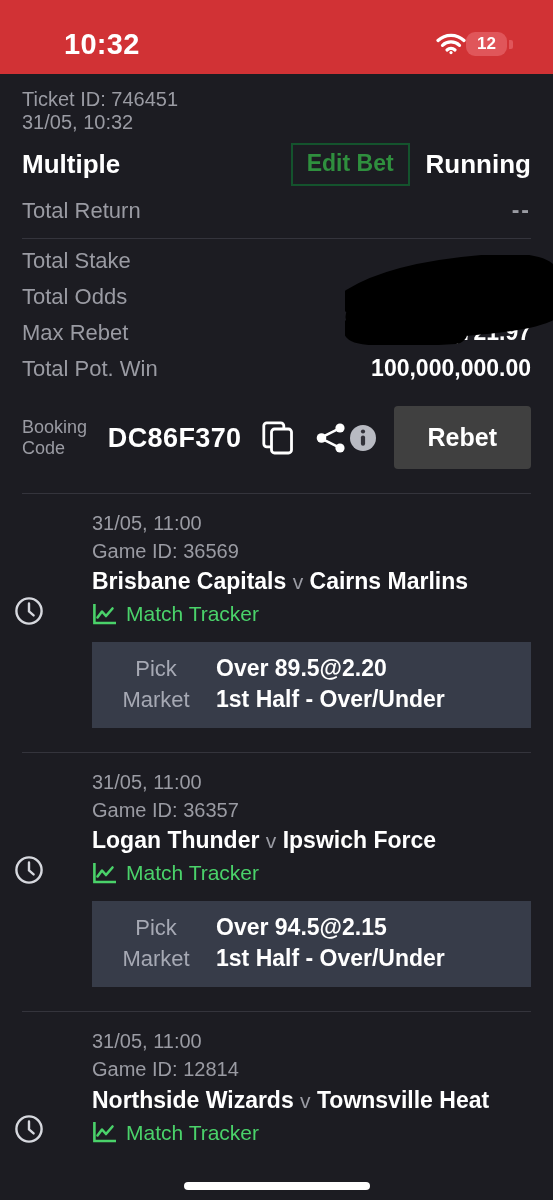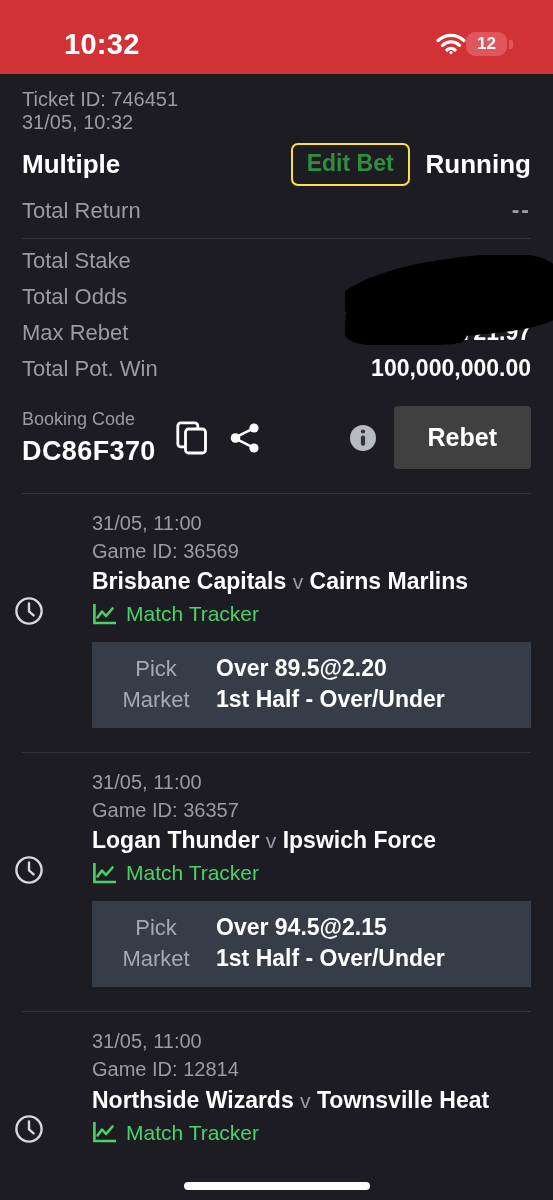--- a/index.html
+++ b/index.html
@@ -44,22 +44,22 @@
   .content { padding: 0; }
   .pad { padding-left: 22px; padding-right: 22px; }
 
   .row { display: flex; justify-content: space-between; align-items: baseline; }
   .meta-row { padding-top: 14px; flex-direction: column; }
   .muted { color: #9a9ba3; font-size: 20px; }
   .type-row { margin-top: 9px; display: flex; align-items: center; justify-content: space-between; }
   .bet-type { color: #fff; font-size: 26px; font-weight: bold; }
   .type-right { display: flex; align-items: center; gap: 16px; }
   .edit-bet {
-    border: 2px solid #fde047; color: #2f8f3e; background: transparent;
-    font-size: 23px; font-weight: bold; padding: 5px 14px 7px; border-radius: 7px;
+    border: 2px solid #14532d; color: #2f8f3e; background: transparent;
+    font-size: 23px; font-weight: bold; padding: 5px 14px 7px; border-radius: 0;
     font-family: "Liberation Sans", sans-serif; cursor: pointer;
   }
   .status-word { color: #fff; font-size: 26px; font-weight: bold; }
 
   .kv { display: flex; justify-content: space-between; align-items: baseline; margin-top: 11px; }
   .kv .k { color: #9a9ba3; font-size: 22px; }
   .kv .v { color: #ffffff; font-size: 23px; font-weight: bold; }
   .kv .v.dash { color: #9a9ba3; letter-spacing: 2px; }
 
   .divider { height: 1px; background: #34343c; margin: 14px 22px 0; }
@@ -67,21 +67,21 @@
   .totals { margin-top: 6px; }
   .totals .kv { margin-top: 9px; }
 
   
   .redact { position: absolute; pointer-events: none; }
 
   
   .booking-row {
     display: flex; align-items: center; margin-top: 24px; padding: 0 22px;
   }
-  .booking-block { display: flex; flex-direction: column; justify-content: center; }
+  .booking-block { display: flex; flex-direction: row; justify-content: center; }
   .booking-label { color: #9a9ba3; font-size: 18px; }
   .booking-code { color: #fff; font-size: 27px; font-weight: bold; letter-spacing: .4px; margin-top: 6px; }
   .icon-btn { margin-left: 20px; cursor: pointer; display: flex; align-items: center; }
   .spacer { flex: 1; }
   .info-dot { margin-right: 16px; cursor: pointer; display: flex; }
   .rebet {
     background: #404040; color: #fff; font-size: 25px; font-weight: bold;
     border: none; border-radius: 4px; padding: 17px 34px;
     font-family: "Liberation Sans", sans-serif; cursor: pointer;
   }

